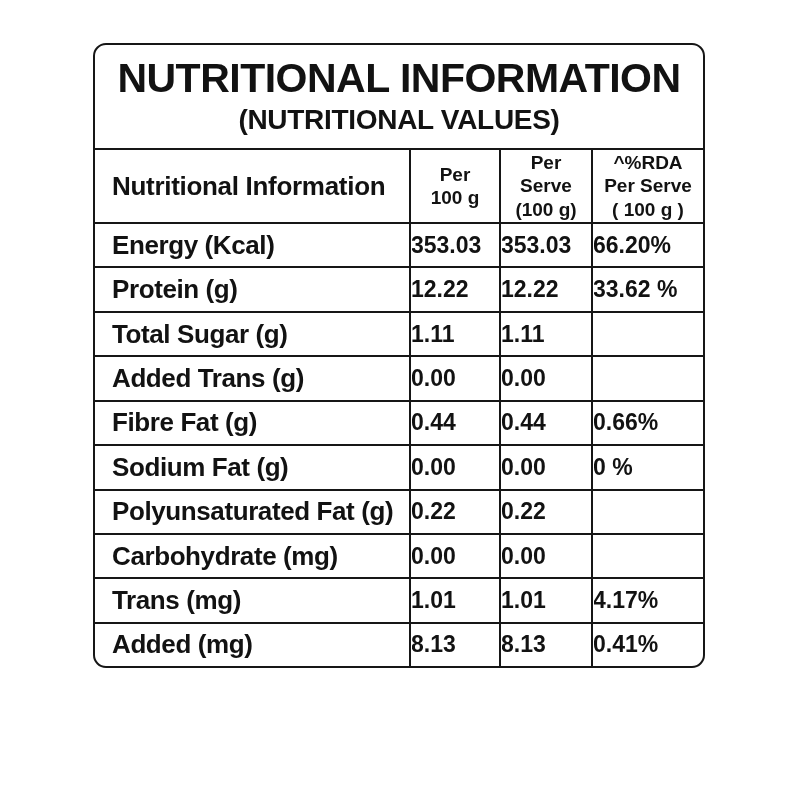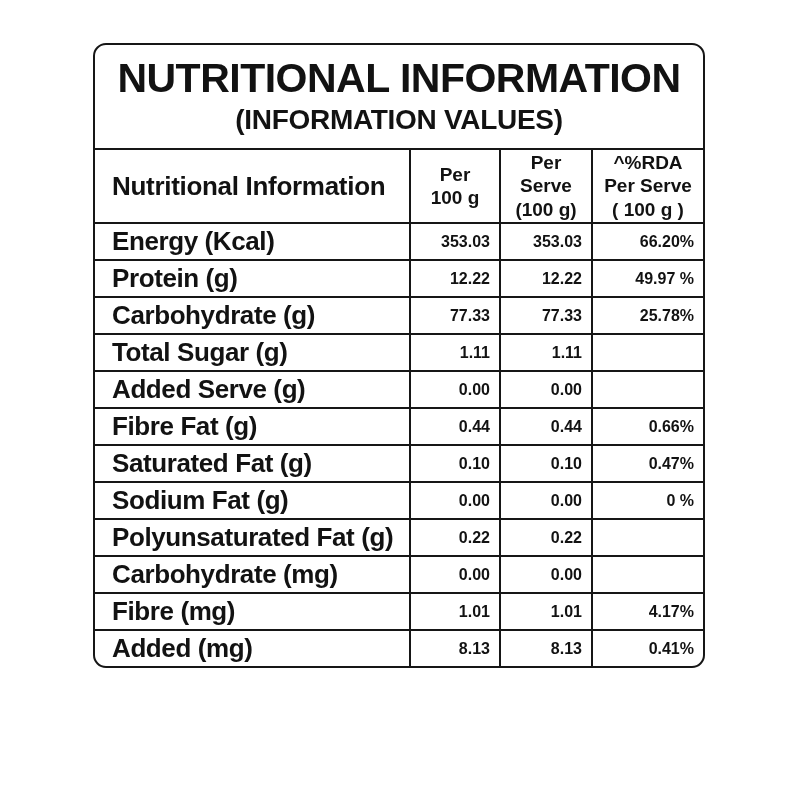--- a/index.html
+++ b/index.html
@@ -72,34 +72,34 @@
     white-space: pre-line;
   }
   td.c-label {
     text-align: left;
     padding-left: 17px;
     font-size: 26px;
     letter-spacing: -0.4px;
     white-space: nowrap;
   }
   td.c-num {
-    text-align: right;
+    text-align: left;
     padding-right: 9px;
-    font-size: 16px;
+    font-size: 23px;
     border-radius: 15px;
   }
 </style>
 </head>
 <body>
 
 <div class="card">
 
   <div class="title-block">
     <div class="title">NUTRITIONAL INFORMATION</div>
-    <div class="subtitle">(INFORMATION VALUES)</div>
+    <div class="subtitle">(NUTRITIONAL VALUES)</div>
   </div>
 
   <table class="nutri">
     <colgroup>
       <col style="width:315px">
       <col style="width:90px">
       <col style="width:92px">
       <col>
     </colgroup>
     <thead>
@@ -119,72 +119,60 @@
       <tr>
         <td class="c-label">Energy (Kcal)</td>
         <td class="c-num">353.03</td>
         <td class="c-num">353.03</td>
         <td class="c-num">66.20%</td>
       </tr>
       <tr>
         <td class="c-label">Protein (g)</td>
         <td class="c-num">12.22</td>
         <td class="c-num">12.22</td>
-        <td class="c-num">49.97 %</td>
-      </tr>
-      <tr>
-        <td class="c-label">Carbohydrate (g)</td>
-        <td class="c-num">77.33</td>
-        <td class="c-num">77.33</td>
-        <td class="c-num">25.78%</td>
+        <td class="c-num">33.62 %</td>
       </tr>
       <tr>
         <td class="c-label">Total Sugar (g)</td>
         <td class="c-num">1.11</td>
         <td class="c-num">1.11</td>
         <td class="c-num"></td>
       </tr>
       <tr>
-        <td class="c-label">Added Serve (g)</td>
+        <td class="c-label">Added Trans (g)</td>
         <td class="c-num">0.00</td>
         <td class="c-num">0.00</td>
         <td class="c-num"></td>
       </tr>
       <tr>
         <td class="c-label">Fibre Fat (g)</td>
         <td class="c-num">0.44</td>
         <td class="c-num">0.44</td>
         <td class="c-num">0.66%</td>
-      </tr>
-      <tr>
-        <td class="c-label">Saturated Fat (g)</td>
-        <td class="c-num">0.10</td>
-        <td class="c-num">0.10</td>
-        <td class="c-num">0.47%</td>
       </tr>
       <tr>
         <td class="c-label">Sodium Fat (g)</td>
         <td class="c-num">0.00</td>
         <td class="c-num">0.00</td>
         <td class="c-num">0 %</td>
       </tr>
       <tr>
         <td class="c-label">Polyunsaturated Fat (g)</td>
         <td class="c-num">0.22</td>
         <td class="c-num">0.22</td>
         <td class="c-num"></td>
       </tr>
       <tr>
         <td class="c-label">Carbohydrate (mg)</td>
         <td class="c-num">0.00</td>
         <td class="c-num">0.00</td>
         <td class="c-num"></td>
       </tr>
       <tr>
-        <td class="c-label">Fibre (mg)</td>
+        <td class="c-label">Trans (mg)</td>
         <td class="c-num">1.01</td>
         <td class="c-num">1.01</td>
         <td class="c-num">4.17%</td>
       </tr>
       <tr>
         <td class="c-label">Added (mg)</td>
         <td class="c-num">8.13</td>
         <td class="c-num">8.13</td>
         <td class="c-num">0.41%</td>
       </tr>

